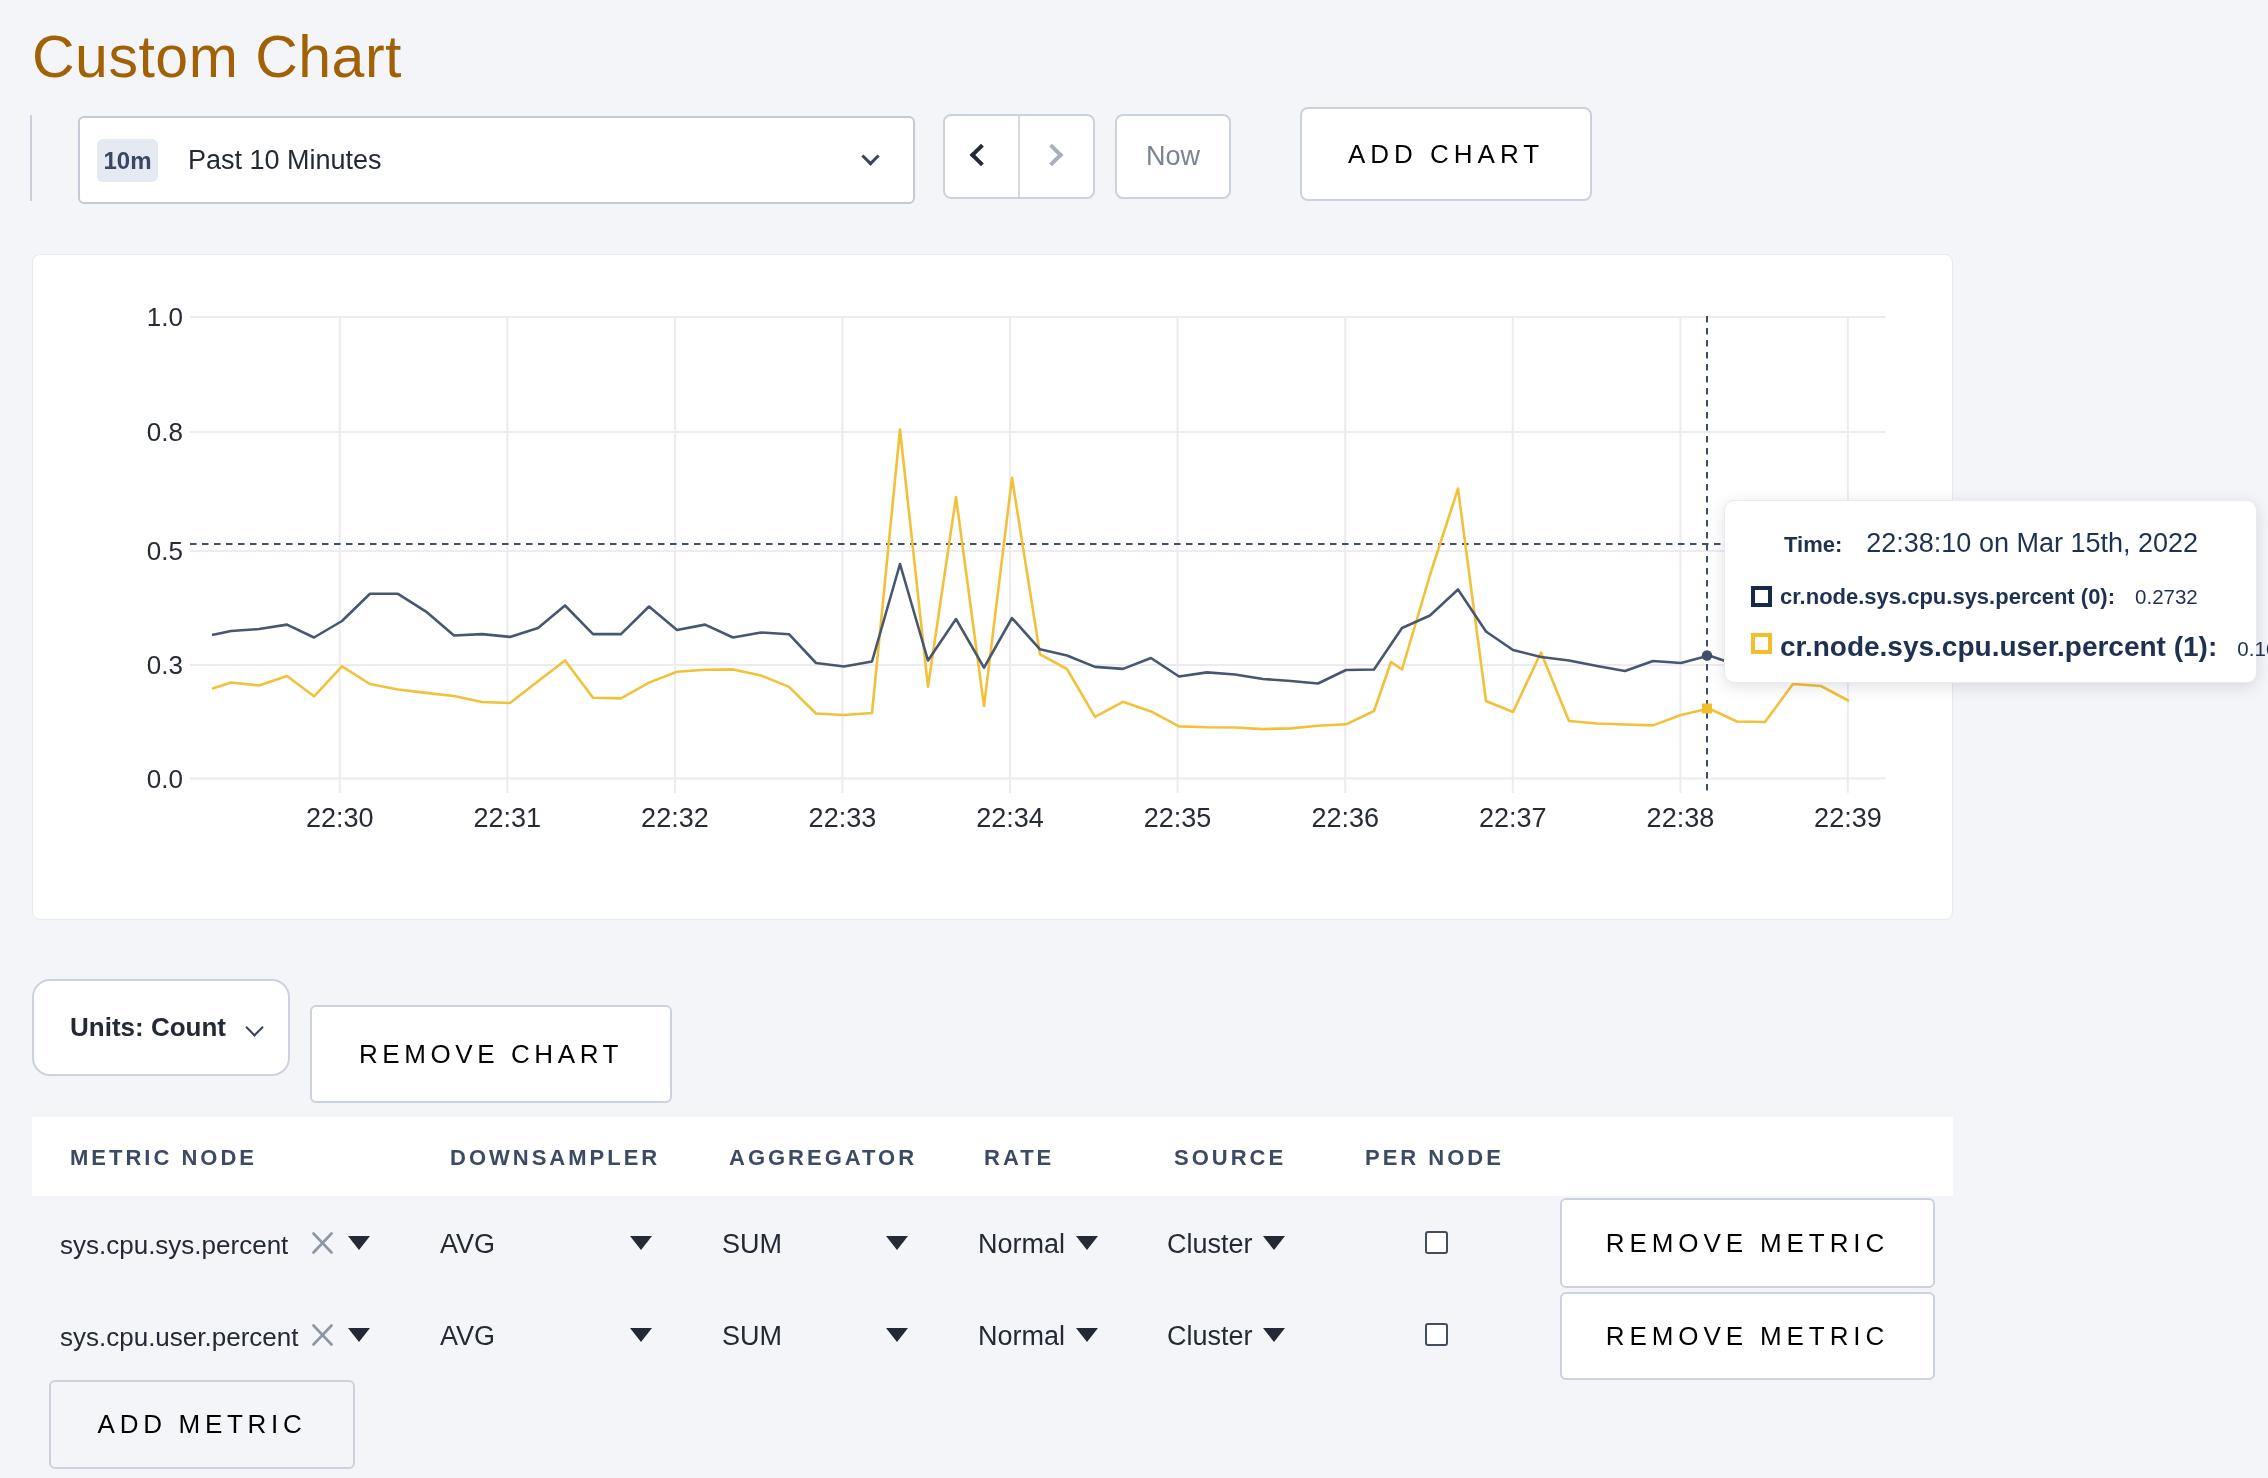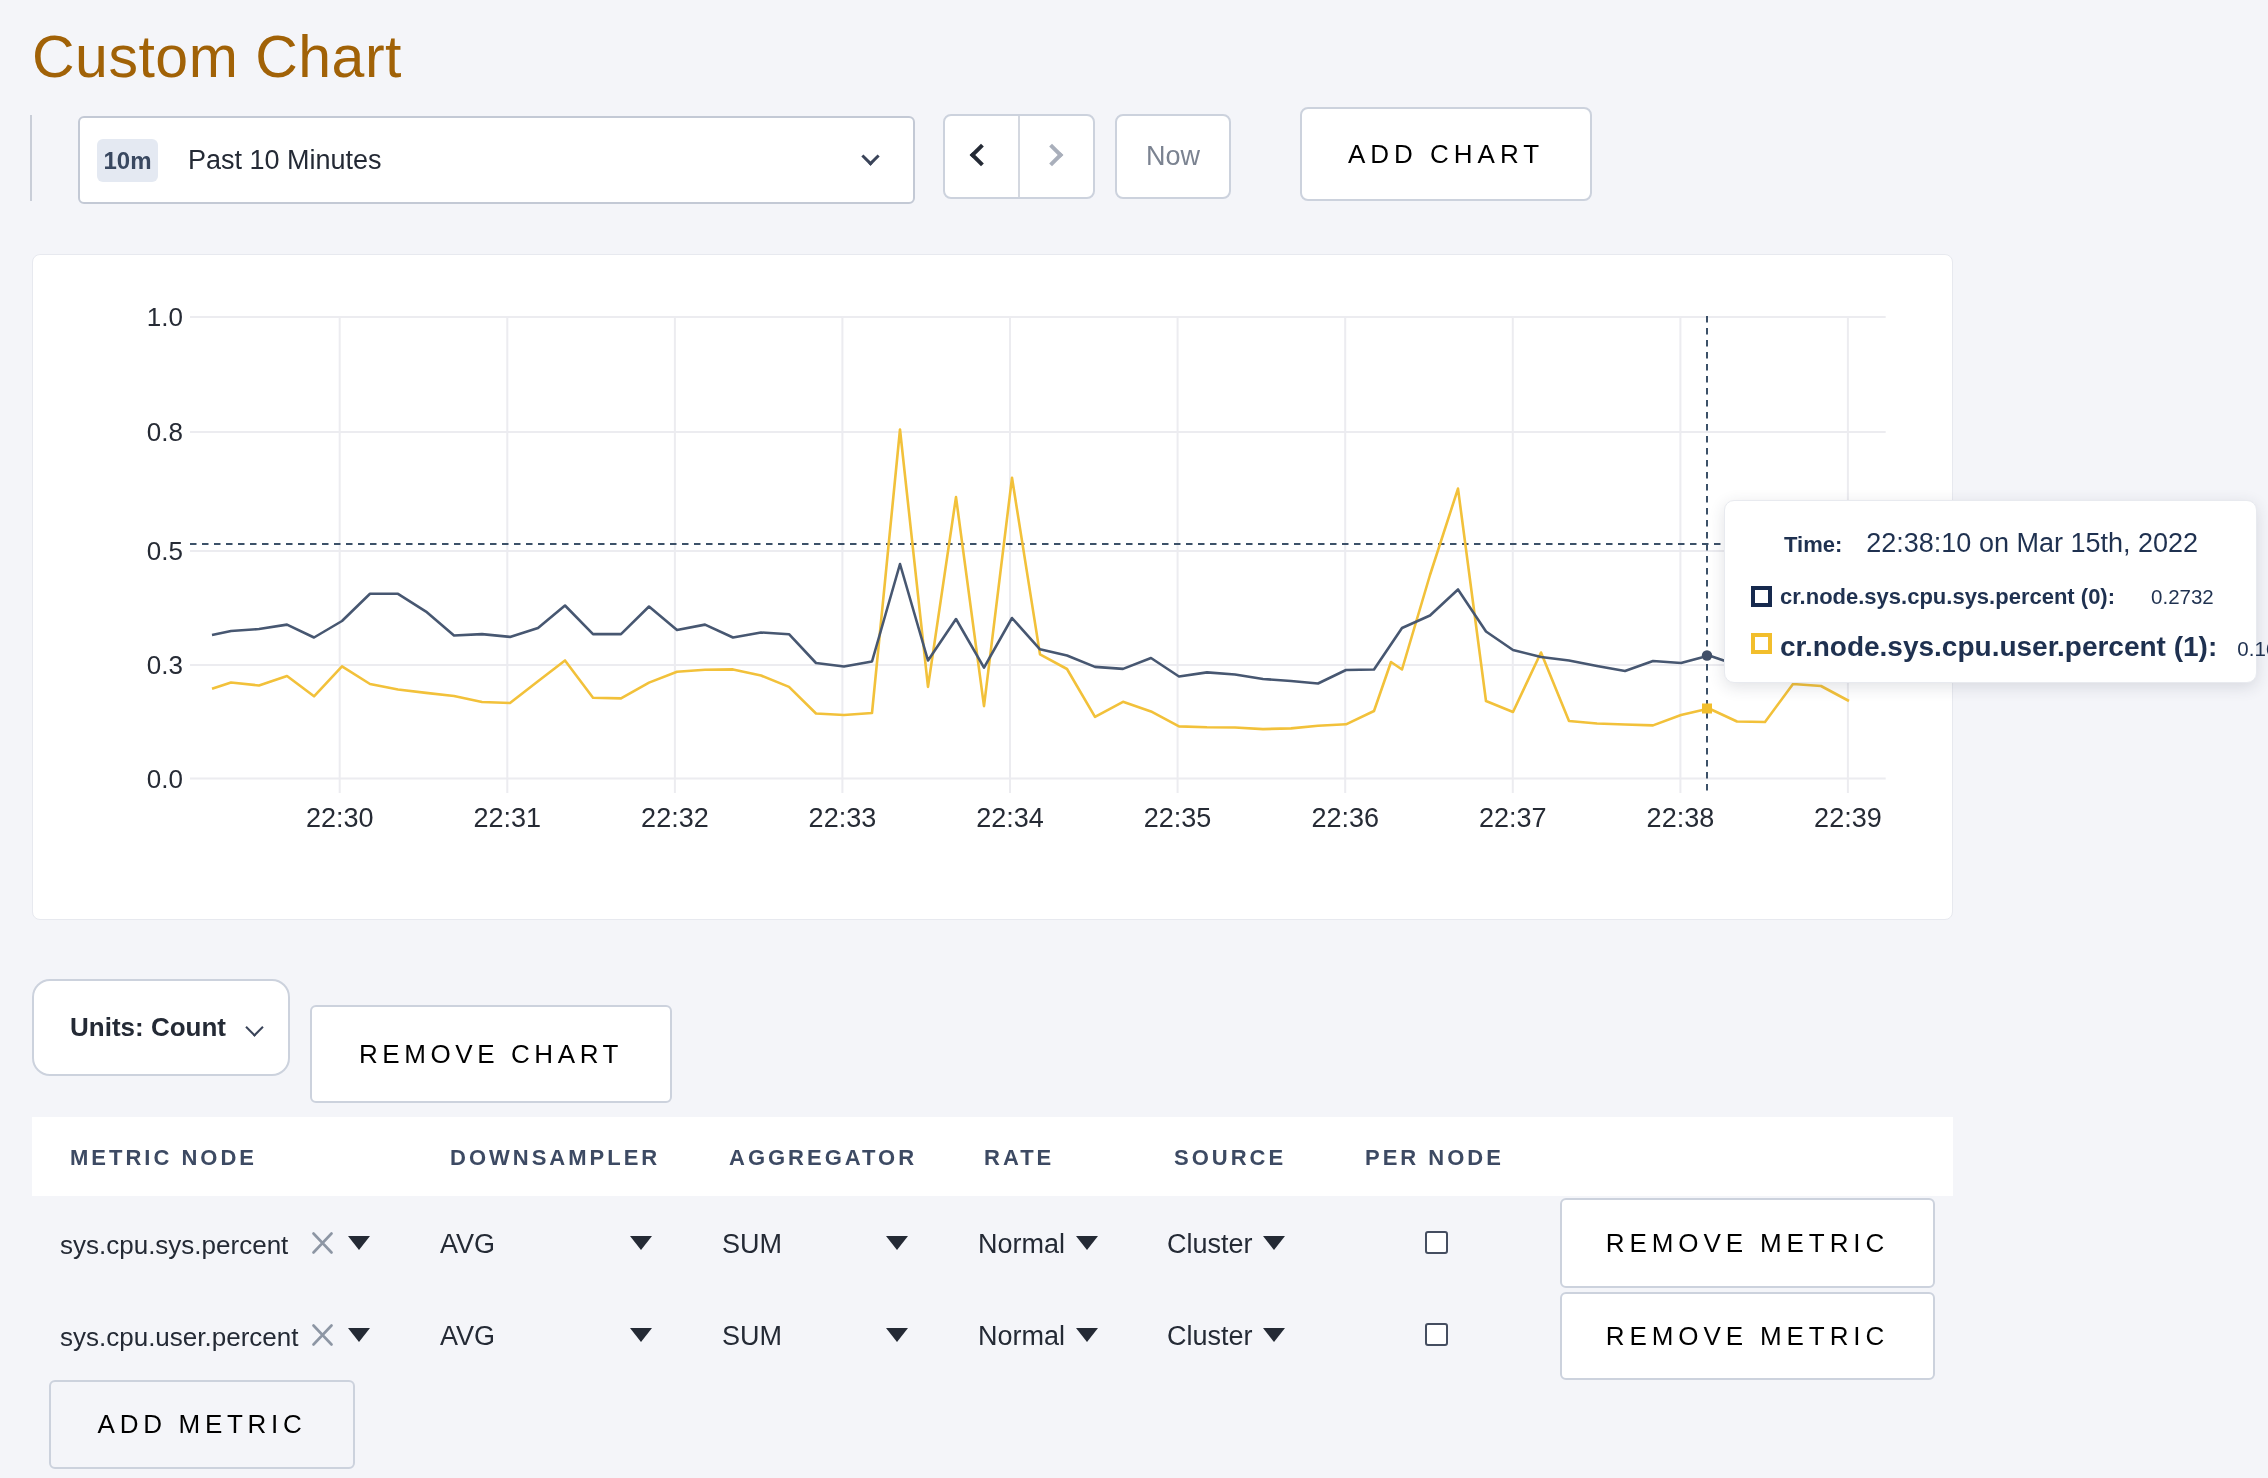--- a/index.html
+++ b/index.html
@@ -70,21 +70,21 @@
       <text x="1312.2" y="572" text-anchor="middle" font-size="27" fill="#262b35">22:36</text>
       <text x="1479.8" y="572" text-anchor="middle" font-size="27" fill="#262b35">22:37</text>
       <text x="1647.4" y="572" text-anchor="middle" font-size="27" fill="#262b35">22:38</text>
       <text x="1814.9" y="572" text-anchor="middle" font-size="27" fill="#262b35">22:39</text>
     </svg>
 </div>
 
 <div class="abs" style="left:1724px;top:500px;width:533px;height:183px;background:#fff;border:1px solid #e8eaef;border-radius:10px;box-shadow:0 4px 16px rgba(40,50,70,.14);white-space:nowrap;color:#1f3150">
   <div class="abs" style="left:59px;top:27px"><b style="font-size:22px">Time:</b><span style="font-size:27px;margin-left:24px">22:38:10 on Mar 15th, 2022</span></div>
   <div class="abs" style="left:26px;top:85px;width:21px;height:21px;border:4px solid #16294d"></div>
-  <div class="abs" style="left:55px;top:83px"><b style="font-size:22px">cr.node.sys.cpu.sys.percent (0):</b><span style="font-size:20.5px;margin-left:36px">0.2732</span></div>
+  <div class="abs" style="left:55px;top:83px"><b style="font-size:22px">cr.node.sys.cpu.sys.percent (0):</b><span style="font-size:20.5px;margin-left:20px">0.2732</span></div>
   <div class="abs" style="left:26px;top:132px;width:21px;height:21px;border:4px solid #f2be2c"></div>
   <div class="abs" style="left:55px;top:130px"><b style="font-size:28px">cr.node.sys.cpu.user.percent (1):</b><span style="font-size:20.5px;margin-left:20px">0.1601</span></div>
 </div>
 
 <div class="abs btn" style="left:32px;top:979px;width:258px;height:97px;border-radius:18px">
   <span class="abs" style="left:36px;top:31px;font-size:26px;font-weight:bold;color:#242a35">Units: Count</span>
   <span class="chev abs" style="left:214px;top:40px;border-width:0 2.5px 2.5px 0"></span>
 </div>
 <div class="abs btn" style="left:310px;top:1005px;width:362px;height:98px;border-radius:6px;text-align:center;line-height:94px"><span class="bluetext" style="letter-spacing:4.6px">REMOVE CHART</span></div>
 

